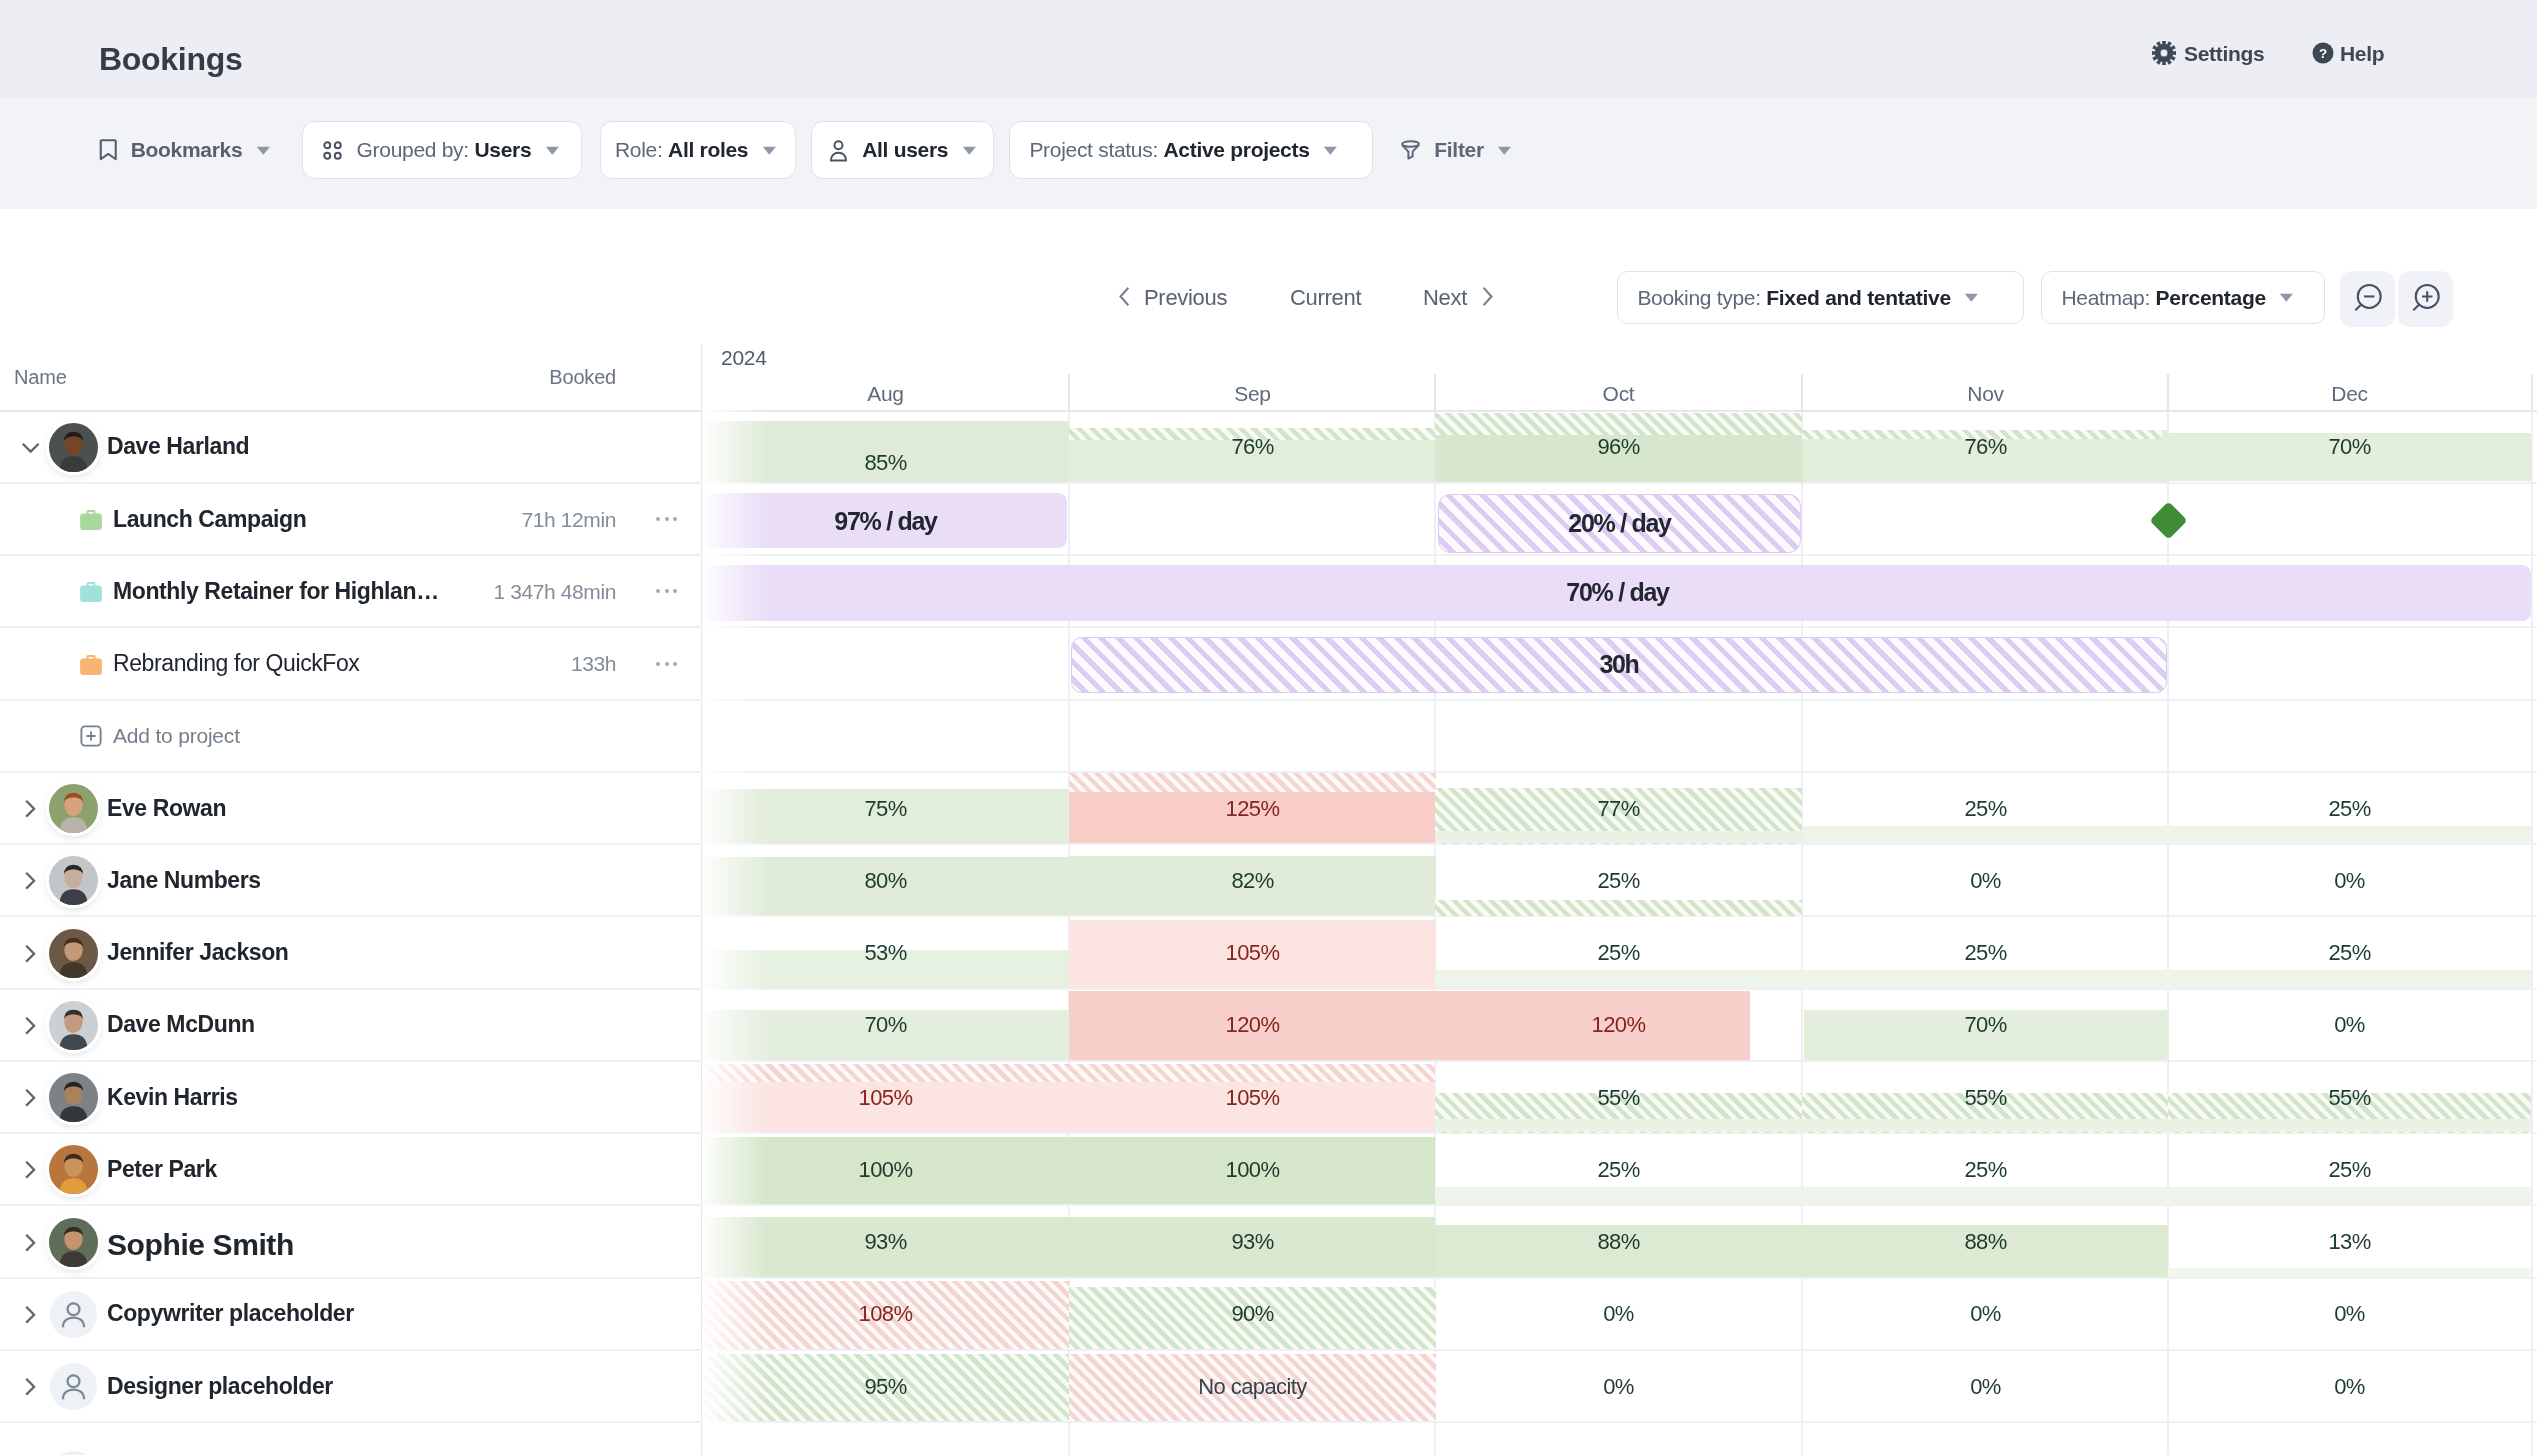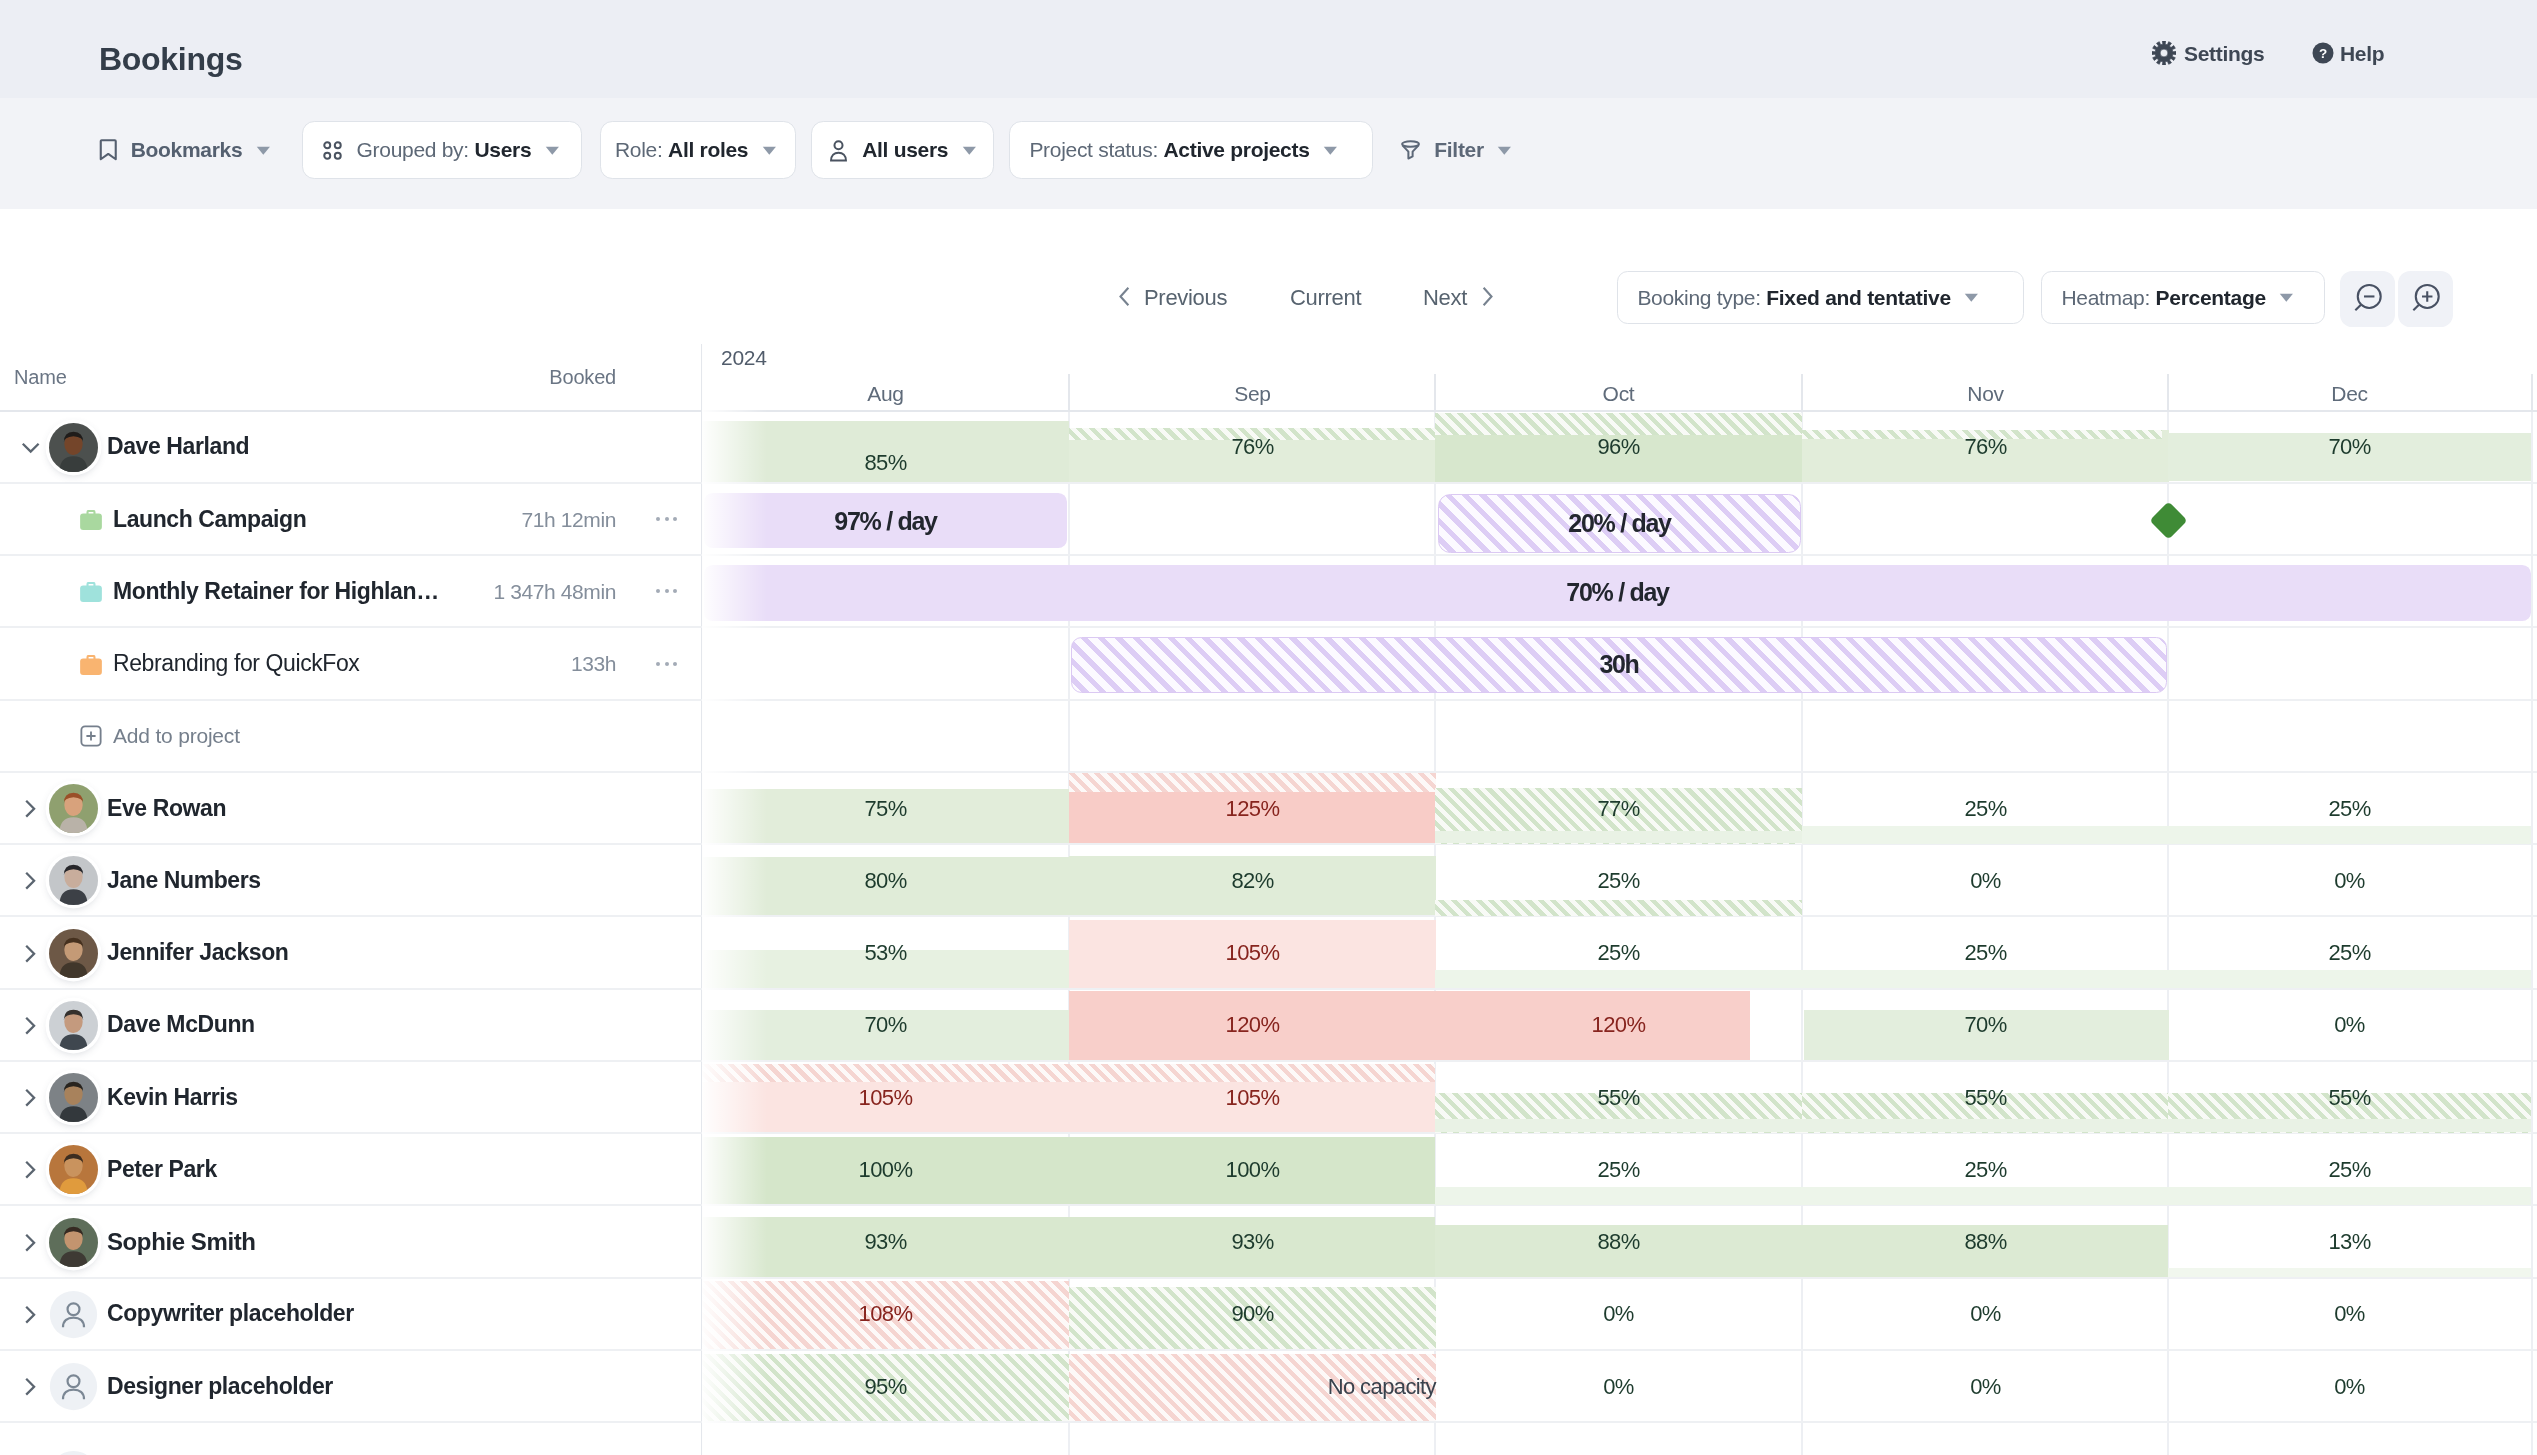--- a/index.html
+++ b/index.html
@@ -233,21 +233,21 @@
 <div class="ab hatchR" style="left:702px;top:1281px;width:367px;height:68px;"></div>
 <div class="ab hatchG" style="left:1069px;top:1287px;width:367px;height:62px;"></div>
 <div class="pct" style="left:702px;top:1301px;width:367px;color:#87241e;">108%</div>
 <div class="pct" style="left:1069px;top:1301px;width:367px;color:#1d3b2d;">90%</div>
 <div class="pct" style="left:1435px;top:1301px;width:367px;color:#1d3b2d;">0%</div>
 <div class="pct" style="left:1802px;top:1301px;width:367px;color:#1d3b2d;">0%</div>
 <div class="pct" style="left:2168px;top:1301px;width:363px;color:#1d3b2d;">0%</div>
 <div class="ab hatchG" style="left:702px;top:1354px;width:367px;height:67px;"></div>
 <div class="ab hatchR" style="left:1069px;top:1354px;width:367px;height:67px;"></div>
 <div class="pct" style="left:702px;top:1374px;width:367px;color:#1d3b2d;">95%</div>
-<div class="pct" style="left:1069px;top:1374px;width:367px;color:#39424d;text-align:right;">No capacity</div>
+<div class="pct" style="left:1069px;top:1374px;width:367px;color:#39424d;">No capacity</div>
 <div class="pct" style="left:1435px;top:1374px;width:367px;color:#1d3b2d;">0%</div>
 <div class="pct" style="left:1802px;top:1374px;width:367px;color:#1d3b2d;">0%</div>
 <div class="pct" style="left:2168px;top:1374px;width:363px;color:#1d3b2d;">0%</div>
 <div class="ab" style="left:704px;top:493px;width:363px;height:55px;background:#e9ddf8;border-radius:8.8px;"></div>
 <div class="ab" style="left:704px;top:507px;width:363px;text-align:center;font-size:25px;font-weight:bold;letter-spacing:-1.3px;color:#22262e;">97% / day</div>
 <div class="ab hatchP" style="left:1438px;top:494px;width:363px;height:59px;border:1.8px solid #dbc9f3;border-radius:12.3px;"></div>
 <div class="ab" style="left:1438px;top:509px;width:363px;text-align:center;font-size:25px;font-weight:bold;letter-spacing:-1.3px;color:#22262e;">20% / day</div>
 <div class="ab" style="left:2155px;top:507px;width:27px;height:27px;background:#3f8b36;border-radius:4.4px;transform:rotate(45deg);"></div>
 <div class="ab" style="left:704px;top:565px;width:1827px;height:56px;background:#e9ddf8;border-radius:8.8px;"></div>
 <div class="ab" style="left:704px;top:578px;width:1827px;text-align:center;font-size:25px;font-weight:bold;letter-spacing:-1.3px;color:#22262e;">70% / day</div>
@@ -420,21 +420,21 @@
           <circle cx="28" cy="28" r="28"></circle>
         </clipPath>
       </defs>
       <g clip-path="url(#csophie)">
         <rect width="56" height="56" fill="#5e6e5a"></rect>
         <path d="M12 56 Q12 38 28 38 Q44 38 44 56 Z" fill="#3e3a34"></path>
         <ellipse cx="28" cy="24" rx="10.5" ry="12.5" fill="#c3946f"></ellipse>
         <path d="M17 22 Q17 10 28 10 Q39 10 39 22 Q39 16 28 15 Q17 16 17 22 Z" fill="#362a22"></path>
       </g>
     </svg></div>
-<div class="ab" style="left:107px;top:1228px;font-size:24px;font-weight:bold;letter-spacing:-0.4px;color:#20262e;">Sophie Smith</div>
+<div class="ab" style="left:107px;top:1228px;font-size:30px;font-weight:bold;letter-spacing:-0.4px;color:#20262e;">Sophie Smith</div>
 <div class="ab" style="left:24px;top:1305px;"><svg width="12.3" height="19.4" viewBox="0 0 14 22" fill="none" stroke="#5b6570" stroke-width="2.6">
       <path d="M2.5 2l9 9-9 9"></path>
     </svg></div>
 <div class="ab" style="left:49px;top:1290px;width:49px;height:49px;border-radius:50%;"><svg width="49" height="49" viewBox="0 0 56 56">
       <circle cx="28" cy="28" r="27" fill="#eef1f5"></circle>
       <circle cx="28" cy="22" r="6.8" fill="none" stroke="#7b8794" stroke-width="2.5"></circle>
       <path d="M16 42.5 c0-7.5 5.2-11 12-11 s12 3.5 12 11" fill="none" stroke="#7b8794" stroke-width="2.5"></path>
     </svg></div>
 <div class="ab" style="left:107px;top:1300px;font-size:23px;font-weight:bold;letter-spacing:-0.4px;color:#20262e;">Copywriter placeholder</div>
 <div class="ab" style="left:24px;top:1377px;"><svg width="12.3" height="19.4" viewBox="0 0 14 22" fill="none" stroke="#5b6570" stroke-width="2.6">

